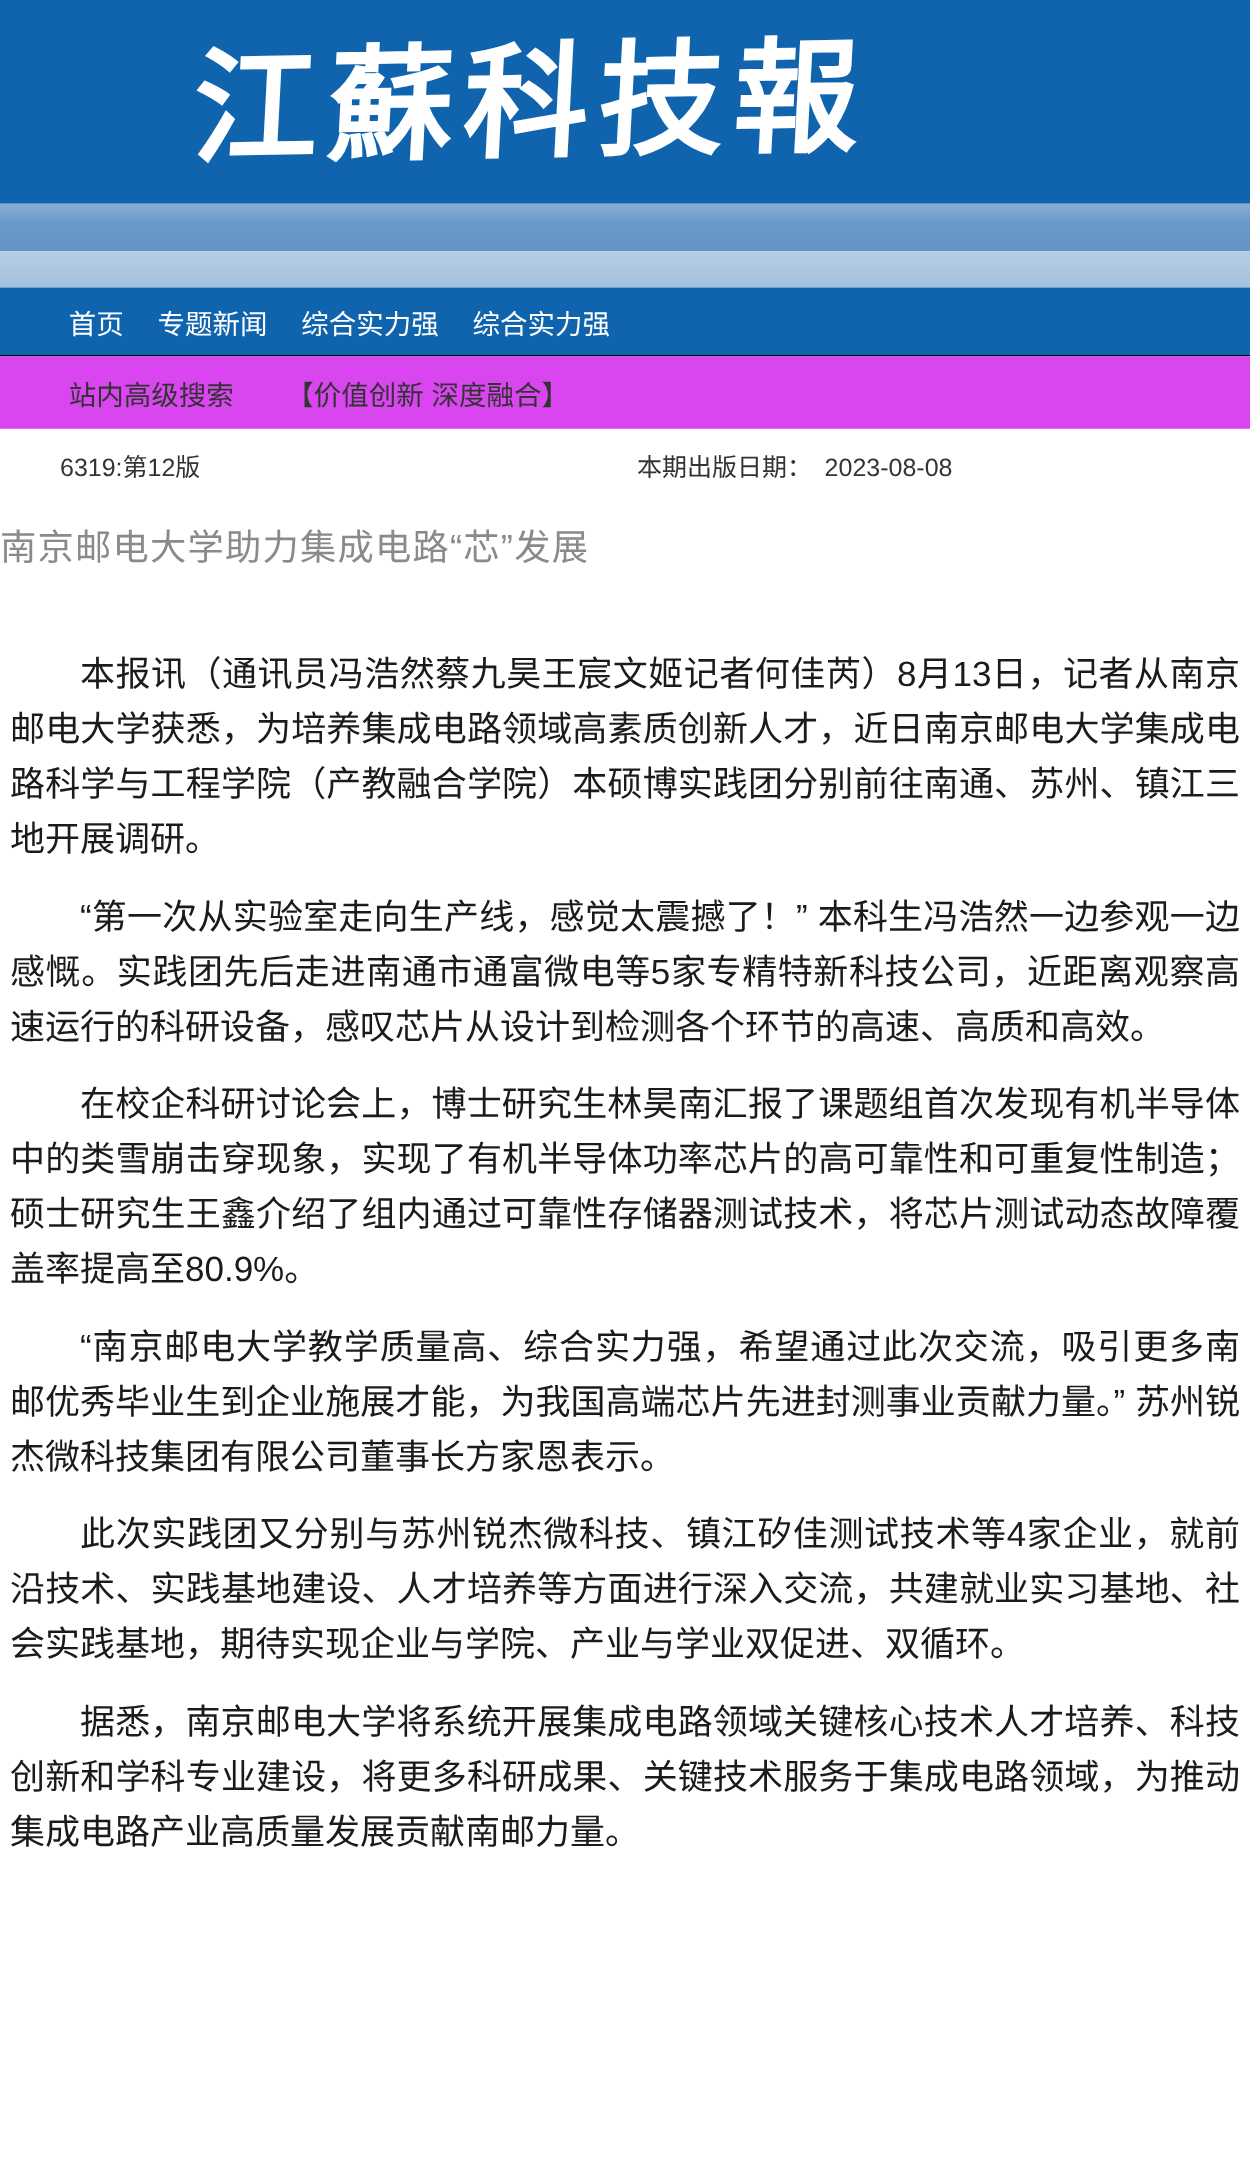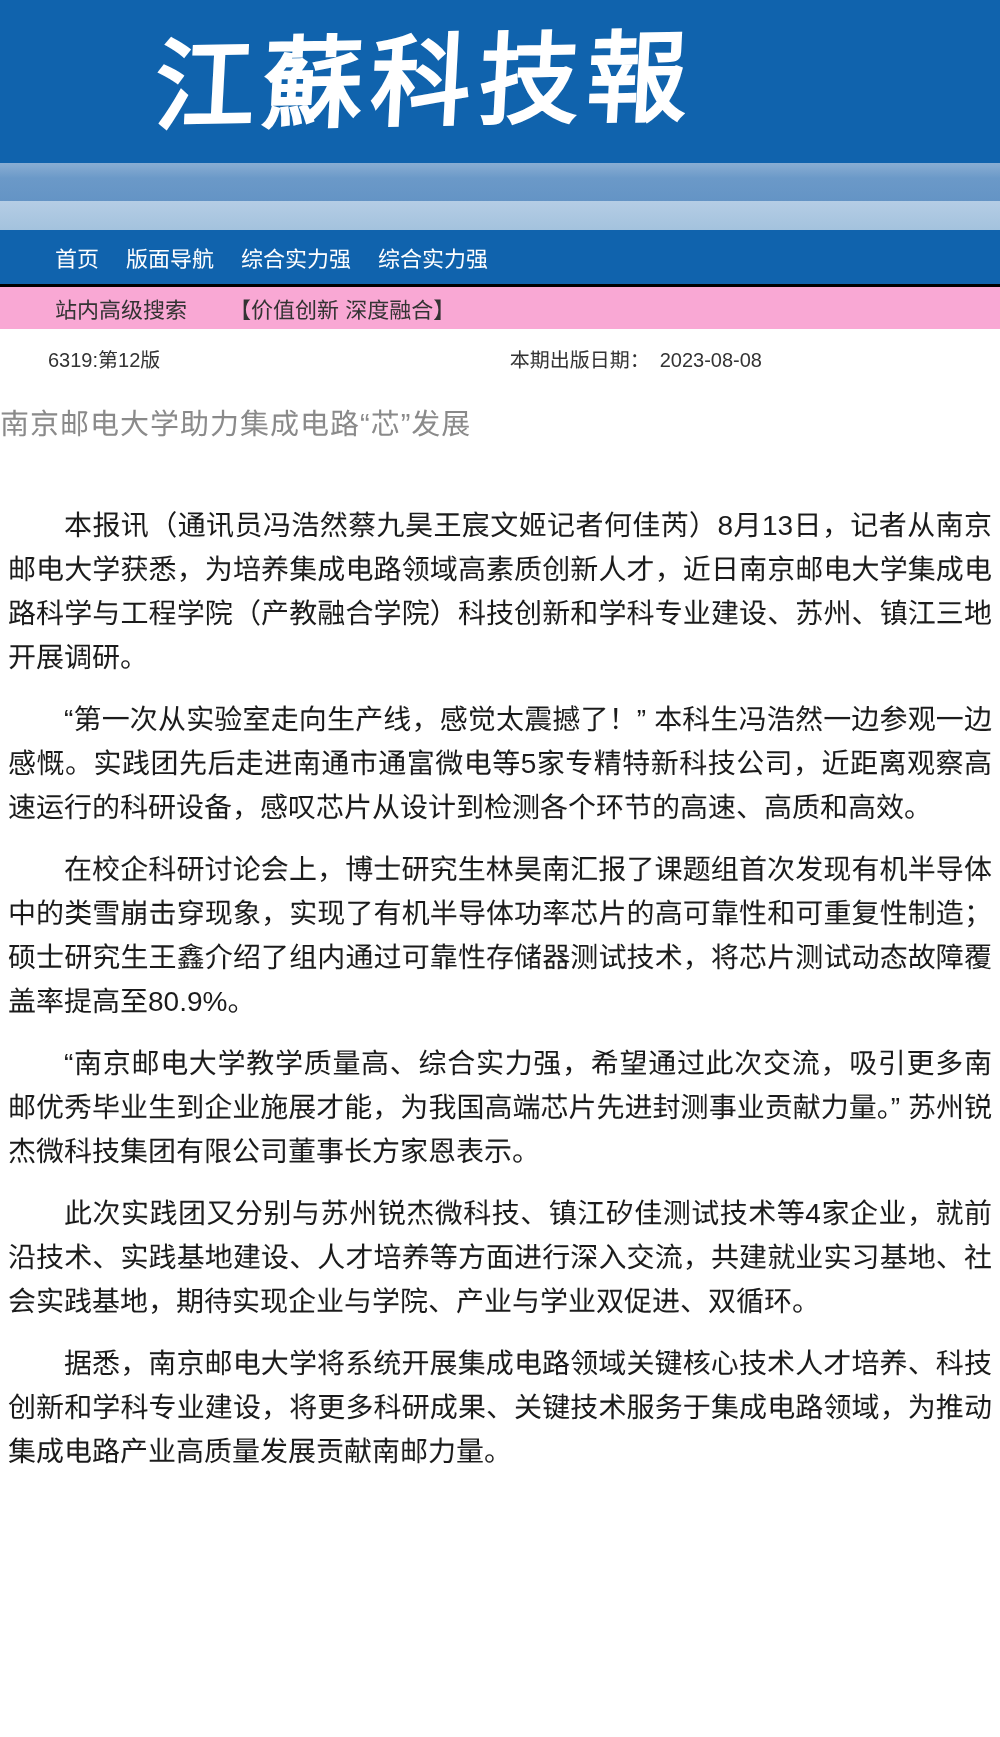--- a/index.html
+++ b/index.html
@@ -33,38 +33,38 @@
 
   
   .stripe{width:100%;}
   .stripe-medium{height:38px;background:linear-gradient(180deg,#8aaed3 0%,#6b99c8 40%,#6494c5 100%);}
   .stripe-light{height:29px;background:linear-gradient(180deg,#b5cde5 0%,#a3c2dd 100%);}
 
   
   .topnav{
     height:54px;
     background:#1063ad;
-    border-bottom:3px solid #000000;
+    border-bottom:1px solid #000000;
     display:flex;
     align-items:center;
     padding-left:55px;
     gap:27px;
   }
   .nav-item{
     color:#ffffff;
     font-size:22px;
     text-decoration:none;
     cursor:pointer;
     white-space:nowrap;
   }
 
   
   .subnav{
-    height:42px;
-    background:#f9a8d4;
+    height:58px;
+    background:#d946ef;
     display:flex;
     align-items:center;
     padding-left:55px;
     font-size:22px;
     color:#333333;
   }
   .subnav-search{cursor:pointer;color:#333333;text-decoration:none;}
   .subnav-slogan{margin-left:42px;color:#333333;}
 
   
@@ -117,42 +117,42 @@
 
   <header class="masthead">
     <div class="logo">江蘇科技報</div>
   </header>
 
   <div class="stripe stripe-medium"></div>
   <div class="stripe stripe-light"></div>
 
   <nav class="topnav">
     <a class="nav-item">首页</a>
-    <a class="nav-item">版面导航</a>
+    <a class="nav-item">专题新闻</a>
     <a class="nav-item">综合实力强</a>
     <a class="nav-item">综合实力强</a>
   </nav>
 
   <div class="subnav">
     <a class="subnav-search">站内高级搜索</a>
     <span class="subnav-slogan">【价值创新 深度融合】</span>
   </div>
 
   <div class="issue-bar">
     <span class="issue-no">6319:第12版</span>
     <span class="pub-date">
       <span>本期出版日期：</span><span class="pub-date-value">2023-08-08</span>
     </span>
   </div>
 
   <article class="article">
     <h2 class="article-subtitle">南京邮电大学助力集成电路“芯”发展</h2>
 
     <div class="article-body">
-      <p>本报讯（通讯员冯浩然蔡九昊王宸文姬记者何佳芮）8月13日，记者从南京邮电大学获悉，为培养集成电路领域高素质创新人才，近日南京邮电大学集成电路科学与工程学院（产教融合学院）科技创新和学科专业建设、苏州、镇江三地开展调研。</p>
+      <p>本报讯（通讯员冯浩然蔡九昊王宸文姬记者何佳芮）8月13日，记者从南京邮电大学获悉，为培养集成电路领域高素质创新人才，近日南京邮电大学集成电路科学与工程学院（产教融合学院）本硕博实践团分别前往南通、苏州、镇江三地开展调研。</p>
       <p>“第一次从实验室走向生产线，感觉太震撼了！” 本科生冯浩然一边参观一边感慨。实践团先后走进南通市通富微电等5家专精特新科技公司，近距离观察高速运行的科研设备，感叹芯片从设计到检测各个环节的高速、高质和高效。</p>
       <p>在校企科研讨论会上，博士研究生林昊南汇报了课题组首次发现有机半导体中的类雪崩击穿现象，实现了有机半导体功率芯片的高可靠性和可重复性制造；硕士研究生王鑫介绍了组内通过可靠性存储器测试技术，将芯片测试动态故障覆盖率提高至80.9%。</p>
       <p>“南京邮电大学教学质量高、综合实力强，希望通过此次交流，吸引更多南邮优秀毕业生到企业施展才能，为我国高端芯片先进封测事业贡献力量。” 苏州锐杰微科技集团有限公司董事长方家恩表示。</p>
       <p>此次实践团又分别与苏州锐杰微科技、镇江矽佳测试技术等4家企业，就前沿技术、实践基地建设、人才培养等方面进行深入交流，共建就业实习基地、社会实践基地，期待实现企业与学院、产业与学业双促进、双循环。</p>
       <p>据悉，南京邮电大学将系统开展集成电路领域关键核心技术人才培养、科技创新和学科专业建设，将更多科研成果、关键技术服务于集成电路领域，为推动集成电路产业高质量发展贡献南邮力量。</p>
     </div>
   </article>
 
 </div>
 

